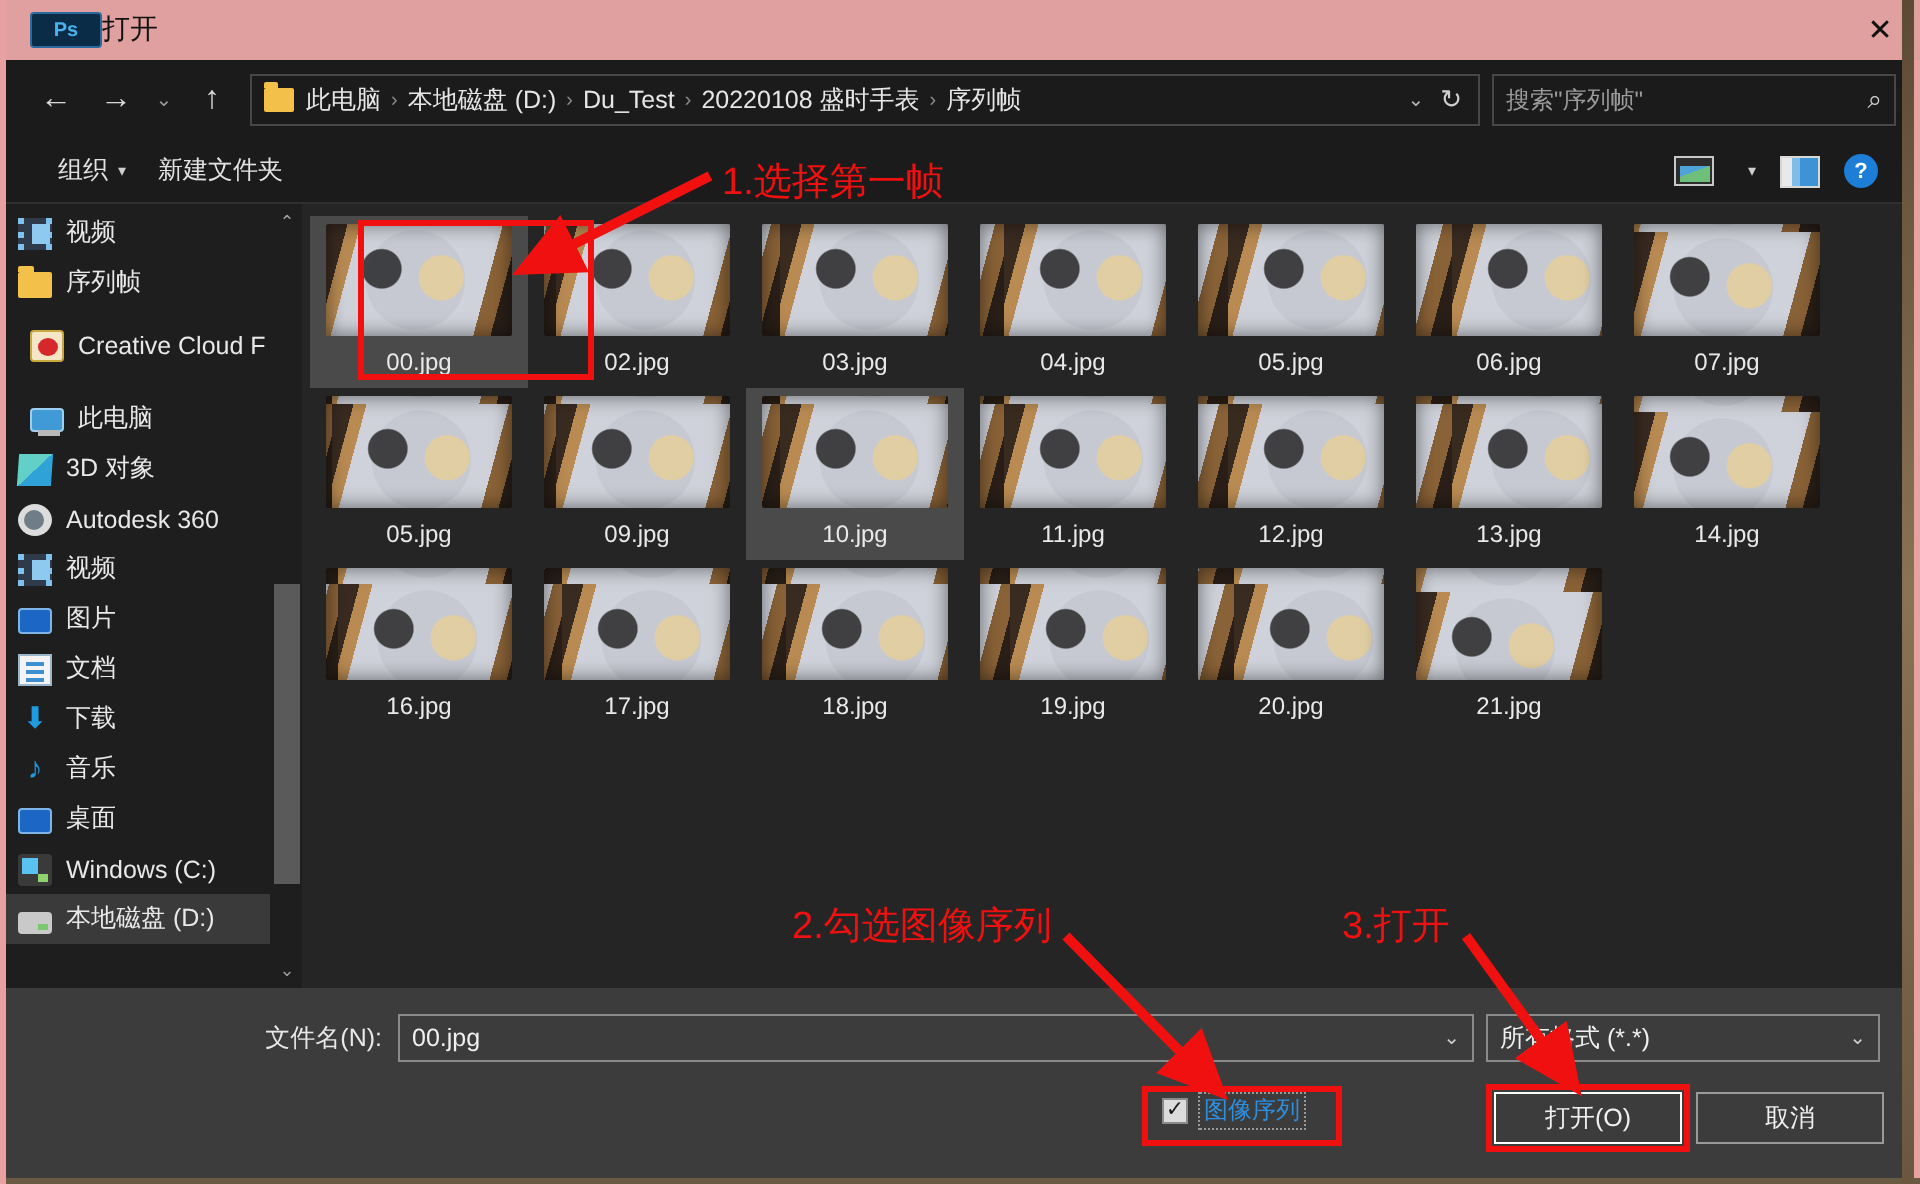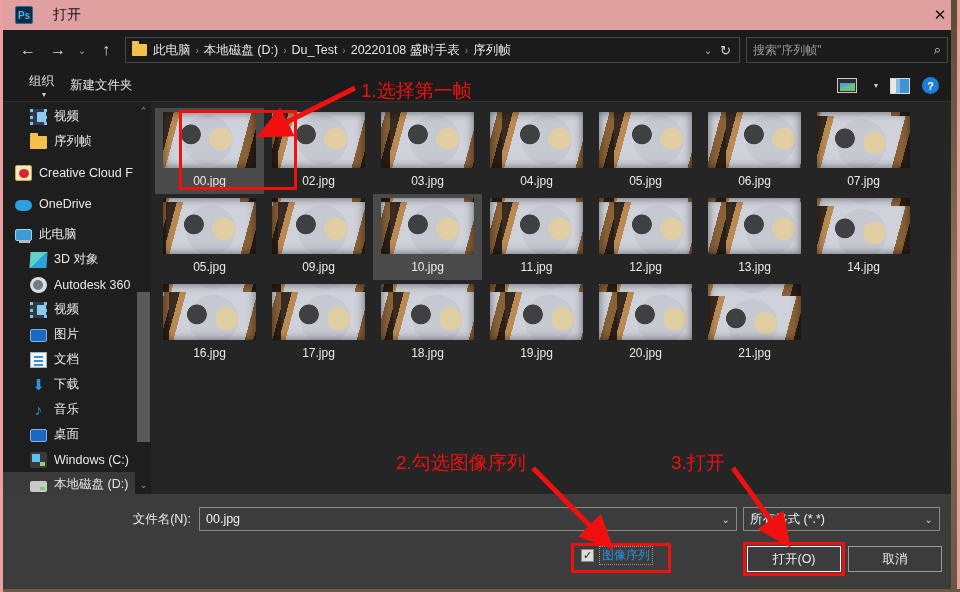--- a/index.html
+++ b/index.html
@@ -14,21 +14,21 @@
     border-left: 3px solid #e8a0a0;
     border-right: 3px solid #e8a0a0;
   }
 
   
   .titlebar {
     position: absolute; left: 0; top: 0; width: 960px; height: 30px;
     background: #e0a0a0; display: flex; align-items: center;
   }
   .ps-icon {
-    width: 18px; height: 18px; margin-left: 12px; margin-right: 20px;
+    width: 36px; height: 18px; margin-left: 12px; margin-right: 0;
     background: #0a2c46; border: 1px solid #2a6a9e; border-radius: 2px;
     color: #4bb3f0; font-size: 10px; font-weight: bold;
     display: flex; align-items: center; justify-content: center;
     font-family: "Liberation Sans", sans-serif;
   }
   .title-text { font-size: 14px; color: #111; }
   .close-btn {
     position: absolute; right: 0; top: 0; width: 46px; height: 30px;
     display: flex; align-items: center; justify-content: center;
     color: #111; font-size: 15px;
@@ -70,21 +70,21 @@
   }
   .search-ph { flex: 1; color: #9b9b9b; font-size: 12px; }
   .search-icon { color: #cfcfcf; font-size: 13px; }
 
   
   .toolbar {
     position: absolute; left: 0; top: 70px; width: 954px; height: 32px;
     background: #1b1b1b; display: flex; align-items: center;
     border-bottom: 1px solid #303030;
   }
-  .tb-item { color: #e2e2e2; font-size: 12.5px; padding: 0 8px; display: flex; align-items: center; flex-direction: column; }
+  .tb-item { color: #e2e2e2; font-size: 12.5px; padding: 0 8px; display: flex; align-items: center; }
   .tb-item.first { margin-left: 18px; }
   .caret { font-size: 8px; margin-left: 5px; color: #cfcfcf; }
   .tb-right { margin-left: auto; display: flex; align-items: center; padding-right: 18px; gap: 12px; }
   .ico-view {
     width: 20px; height: 15px; border: 1px solid #c8c8c8; background: #2c2c2c;
     position: relative; overflow: hidden;
   }
   .ico-view:after {
     content:""; position:absolute; left:2px; bottom:1px; width:15px; height:8px;
     background: linear-gradient(160deg,#4ea4d8 40%, #6dbf7a 40%);
@@ -122,21 +122,21 @@
     position: absolute; right: 0; top: 18px; width: 15px; bottom: 18px; background: #1e1e1e;
   }
   .sb-thumb {
     position: absolute; right: 1px; top: 172px; width: 13px; height: 150px; background: #5a5a5a;
   }
   .sb-list { padding-top: 2px; }
   .sb-row {
     height: 25px; display: flex; align-items: center; padding-left: 12px;
     color: #e8e8e8; font-size: 12.5px; white-space: nowrap;
   }
-  .sb-row.indent { padding-left: 27px; }
+  .sb-row.indent { padding-left: 6px; }
   .sb-row.sel { background: #3a3a3a; margin-right: 16px; }
   .sb-ico { width: 17px; height: 16px; margin-right: 7px; flex: none; position: relative; }
 
   
   .i-video { background: #2f3a4a; border-left: 3px dotted #7fc2ef; border-right: 3px dotted #7fc2ef; }
   .i-video:after { content:""; position:absolute; left:4px; top:3px; width:9px; height:10px; background:#8ec9f0; }
   .i-folder { background: #f3c04a; border-radius: 1px; margin-top: 2px; height: 13px; }
   .i-folder:before { content:""; position:absolute; left:0; top:-3px; width:8px; height:3px; background:#f3c04a; border-radius:1px 1px 0 0; }
   .i-cc { background: #f5e6c8; border: 1px solid #c9a83e; border-radius: 2px; }
   .i-cc:after { content:""; position:absolute; left:3px; top:3px; width:10px; height:9px; background:#d6282a; border-radius:50%; }
@@ -328,24 +328,20 @@
           <div class="sb-row indent">
             <div class="sb-ico i-folder"></div>
             <span>序列帧</span>
           </div>
           <div class="sb-divider"></div>
           <div class="sb-row">
             <div class="sb-ico i-cc"></div>
             <span>Creative Cloud F</span>
           </div>
           <div class="sb-divider"></div>
-          <div class="sb-row">
-            <div class="sb-ico i-onedrive"></div>
-            <span>OneDrive</span>
-          </div>
           <div class="sb-divider"></div>
           <div class="sb-row">
             <div class="sb-ico i-pc"></div>
             <span>此电脑</span>
           </div>
           <div class="sb-row indent">
             <div class="sb-ico i-3d"></div>
             <span>3D 对象</span>
           </div>
           <div class="sb-row indent">

